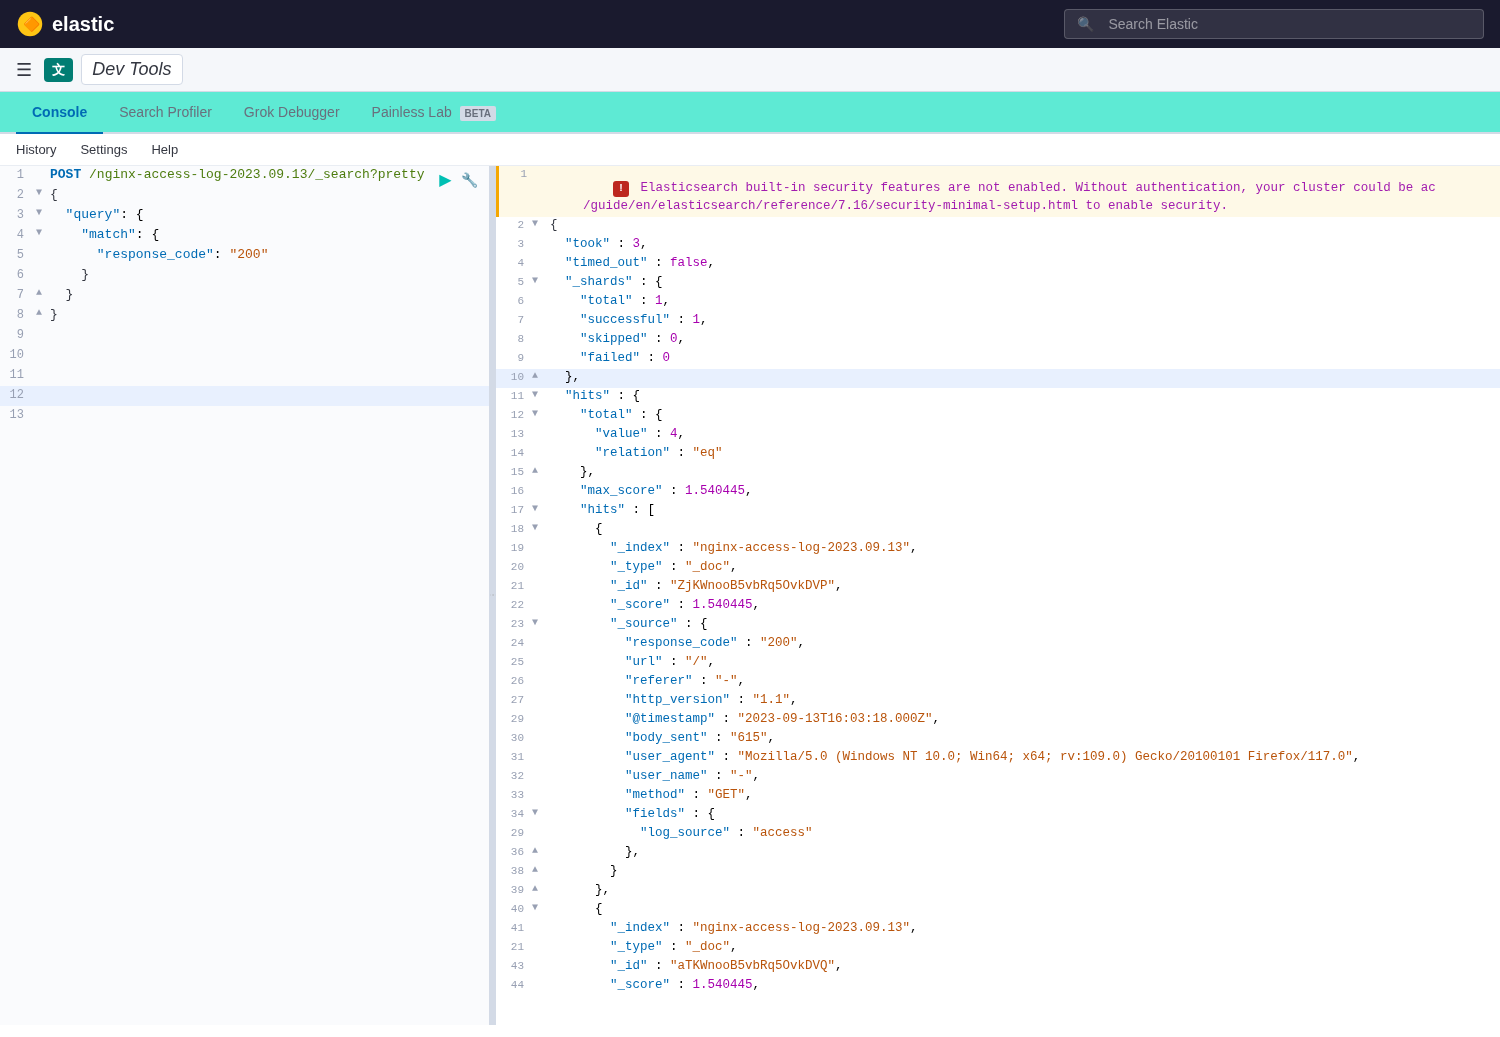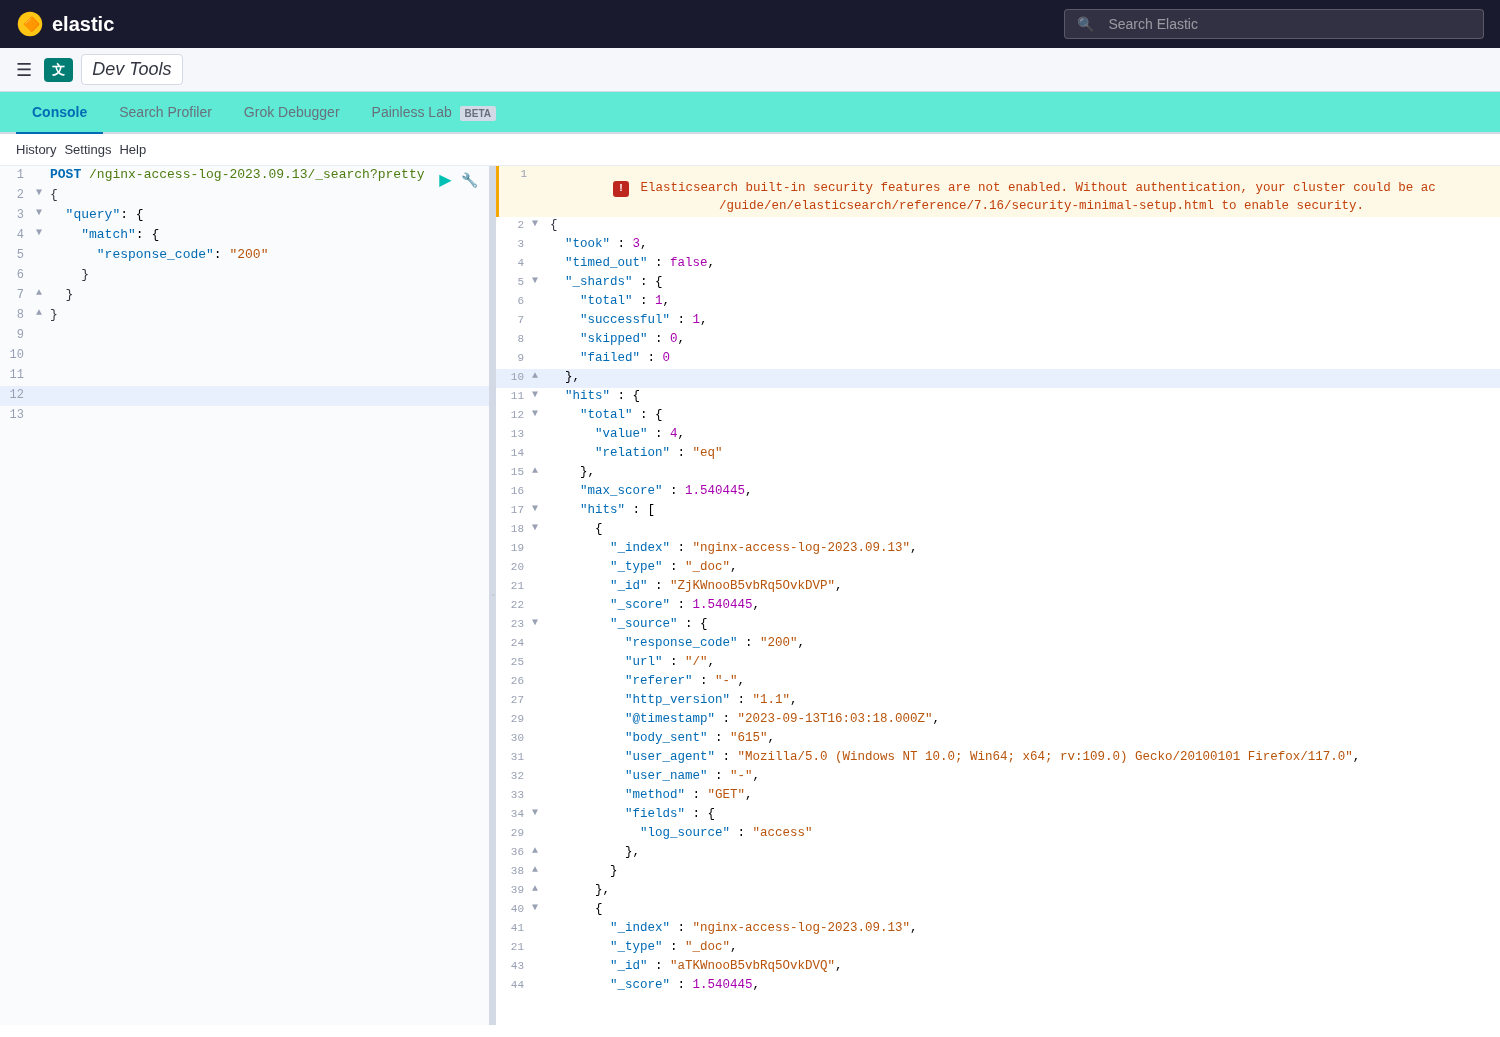--- a/index.html
+++ b/index.html
@@ -105,20 +105,21 @@
       border-radius: 2px;
       margin-left: 4px;
       vertical-align: middle;
     }
 
     
     .menu-bar {
       display: flex;
       align-items: center;
       padding: 6px 12px;
+      gap: 16px;
       border-bottom: 1px solid #e9edf3;
       background: #fff;
     }
     .menu-item {
       font-size: 13px;
       color: #343741;
       cursor: pointer;
       padding: 2px 4px;
     }
 
@@ -245,21 +246,21 @@
       background: #d3dae6;
       cursor: col-resize;
       display: flex;
       align-items: center;
       justify-content: center;
       color: #98a0b3;
       font-size: 10px;
       user-select: none;
     }
 
-    .comment { color: #c2410c; text-align: center; }
+    .comment { color: #a21caf; }
     .url-text { color: #4d7c0f; }
 
     
     ::-webkit-scrollbar { width: 8px; height: 8px; }
     ::-webkit-scrollbar-track { background: #f1f1f1; }
     ::-webkit-scrollbar-thumb { background: #c0c5ce; border-radius: 4px; }
   </style>
 </head>
 <body>
 

